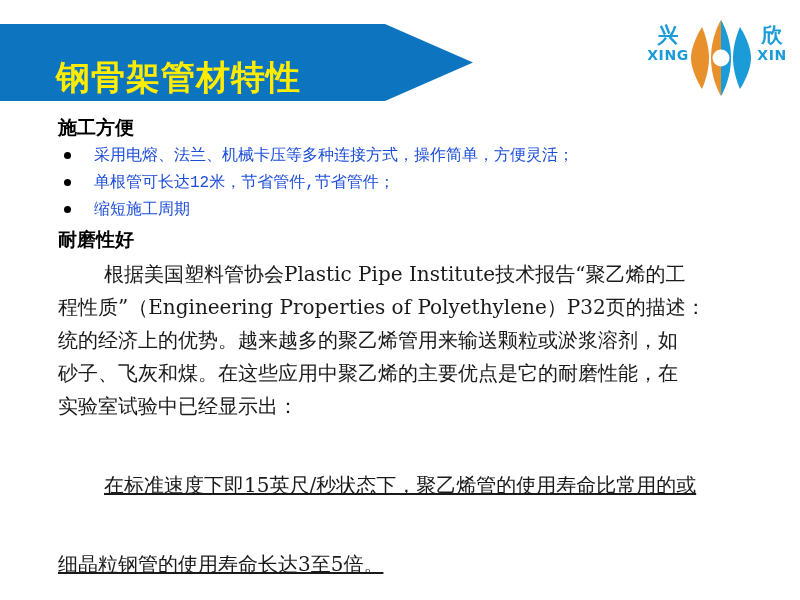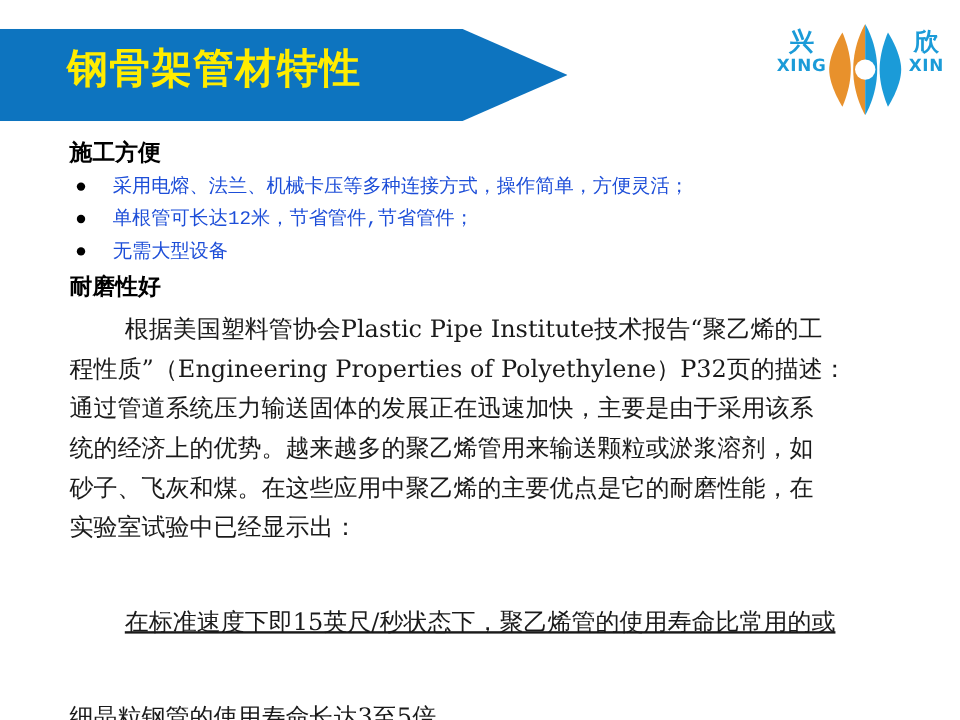--- a/index.html
+++ b/index.html
@@ -29,21 +29,21 @@
     top: 24px;
     width: 473px;
     height: 77px;
     background: #0d74bf;
     -webkit-clip-path: polygon(0 0, 81.4% 0, 100% 50%, 81.4% 100%, 0 100%);
     clip-path: polygon(0 0, 81.4% 0, 100% 50%, 81.4% 100%, 0 100%);
   }
   #banner-title {
     position: absolute;
     left: 56px;
-    top: 32px;
+    top: 52px;
     width: 330px;
     font-family: "DejaVu Sans", "Liberation Sans", sans-serif;
     font-size: 34px;
     font-weight: bold;
     line-height: 50px;
     color: #ffec00;
     letter-spacing: 1px;
     white-space: nowrap;
   }
 
@@ -184,30 +184,29 @@
       <li>
         <span class="dot"></span>
         <span>采用电熔、法兰、机械卡压等多种连接方式，操作简单，方便灵活；</span>
       </li>
       <li>
         <span class="dot"></span>
         <span>单根管可长达12米，节省管件,节省管件；</span>
       </li>
       <li>
         <span class="dot"></span>
-        <span>无需大型设备</span>
+        <span>缩短施工周期</span>
       </li>
     </ul>
 
     <div class="heading" id="heading-2">耐磨性好</div>
 
     <div class="para" id="para-1">
       <span class="ln indent">根据美国塑料管协会Plastic Pipe Institute技术报告“聚乙烯的工</span>
       <span class="ln">程性质”（Engineering Properties of Polyethylene）P32页的描述：</span>
-      <span class="ln">通过管道系统压力输送固体的发展正在迅速加快，主要是由于采用该系</span>
       <span class="ln">统的经济上的优势。越来越多的聚乙烯管用来输送颗粒或淤浆溶剂，如</span>
       <span class="ln">砂子、飞灰和煤。在这些应用中聚乙烯的主要优点是它的耐磨性能，在</span>
       <span class="ln">实验室试验中已经显示出：</span>
     </div>
 
     <div class="para para-underline" id="para-2">
       <span class="ln indent">在标准速度下即15英尺/秒状态下，聚乙烯管的使用寿命比常用的或</span>
       <span class="ln">细晶粒钢管的使用寿命长达3至5倍。</span>
     </div>
 

